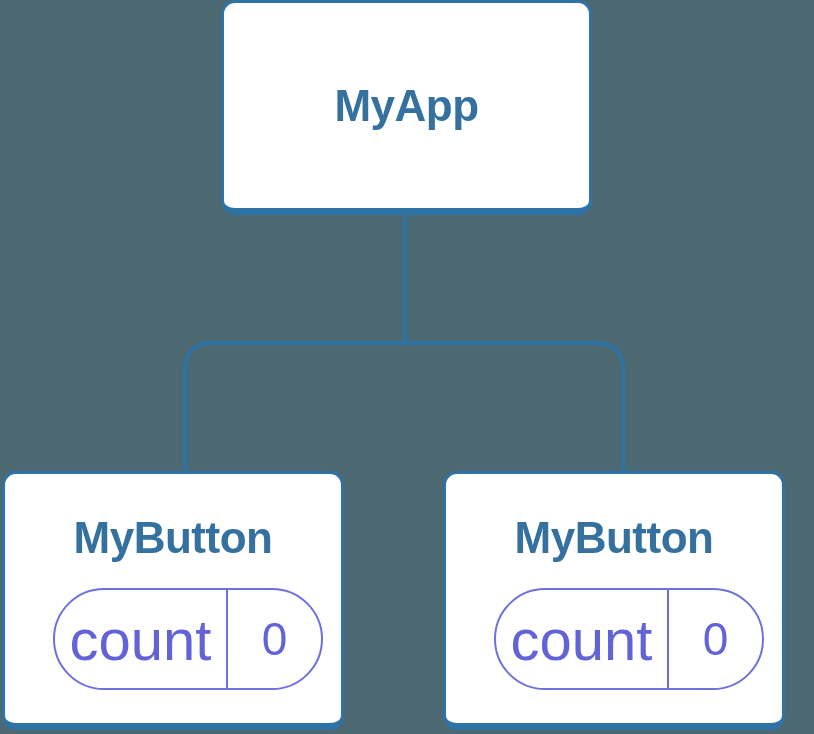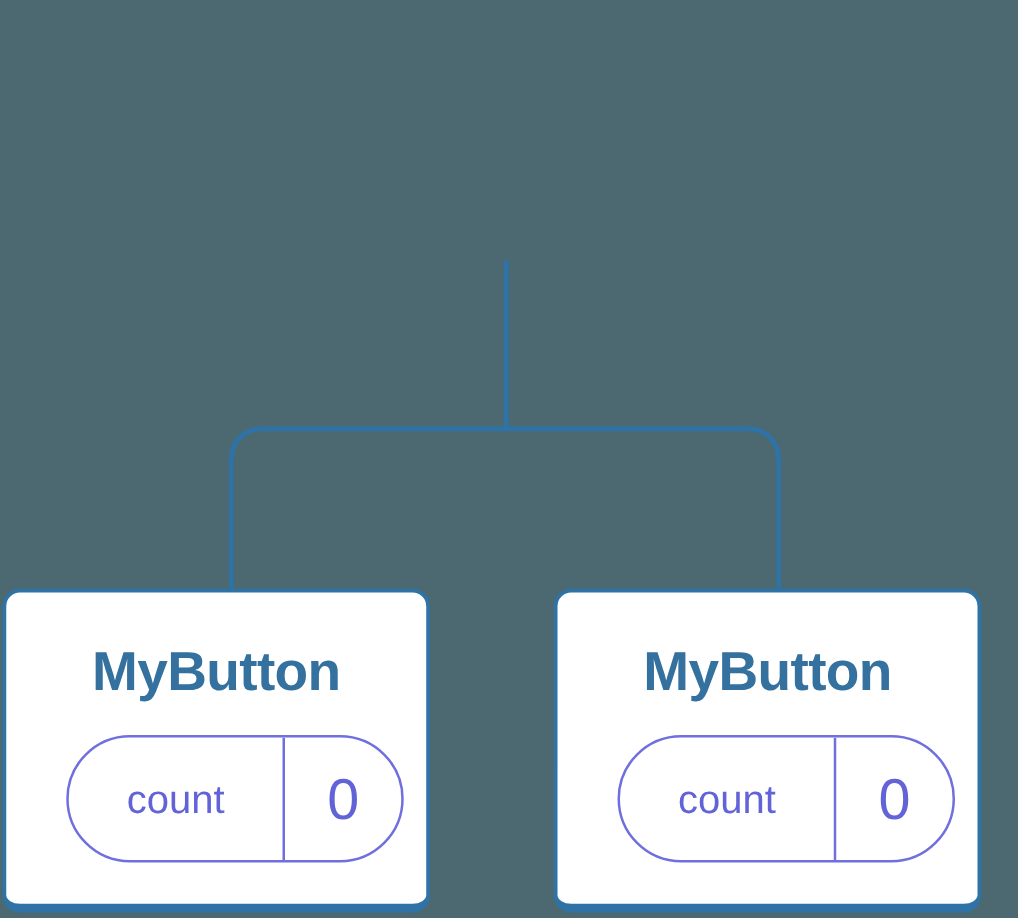--- a/index.html
+++ b/index.html
@@ -94,41 +94,44 @@
     display: flex;
     align-items: stretch;
     overflow: hidden;
   }
   .state-key {
     width: 173px;
     border-right: 2px solid var(--pill-border);
     display: flex;
     align-items: center;
     justify-content: center;
-    font-size: 32px;
+    font-size: 58px;
     color: var(--pill-text);
   }
   .state-value {
     flex: 1;
     display: flex;
     align-items: center;
     justify-content: center;
     font-size: 46px;
     color: var(--pill-text);
   }
 </style>
 </head>
 <body>
 
 <div class="canvas">
 
   <div class="stem"></div>
 
   <div class="bracket"></div>
 
+  <div class="node node-root">
+    <span class="node-label">MyApp</span>
+  </div>
 
   <div class="node node-child left">
     <div class="node-label">MyButton</div>
     <div class="state-pill">
       <div class="state-key">count</div>
       <div class="state-value">0</div>
     </div>
   </div>
 
   <div class="node node-child right">

